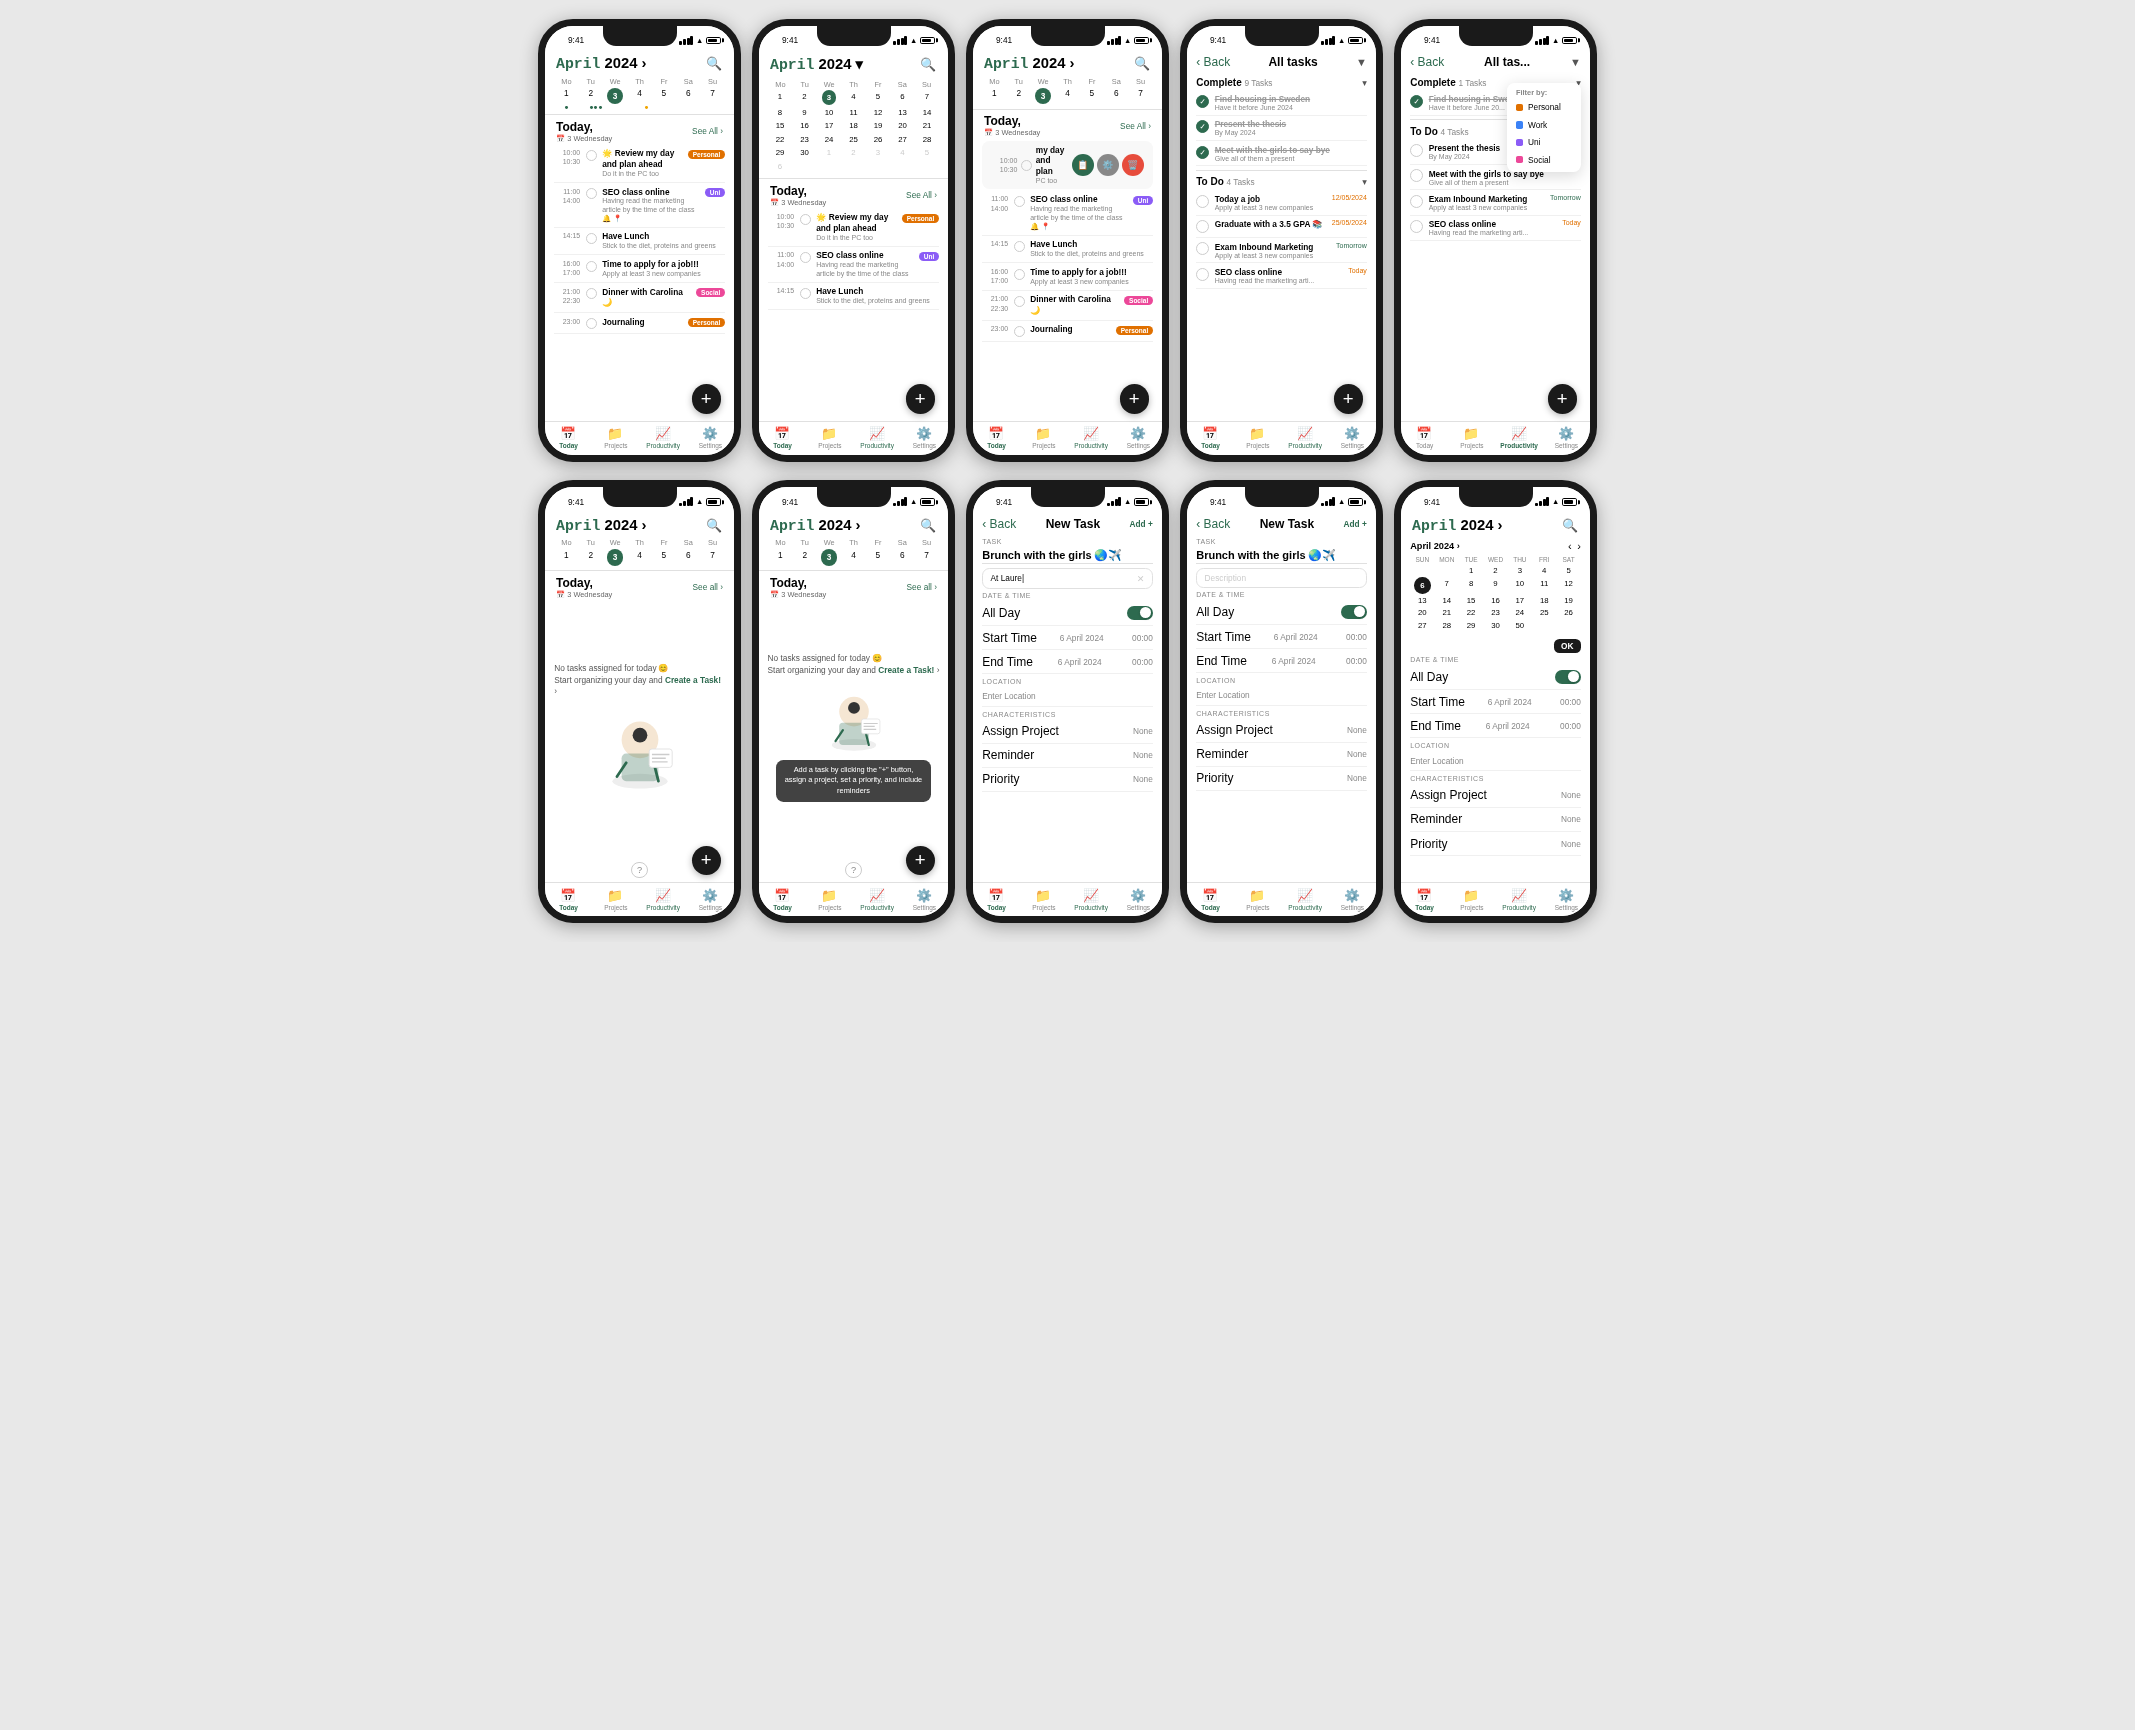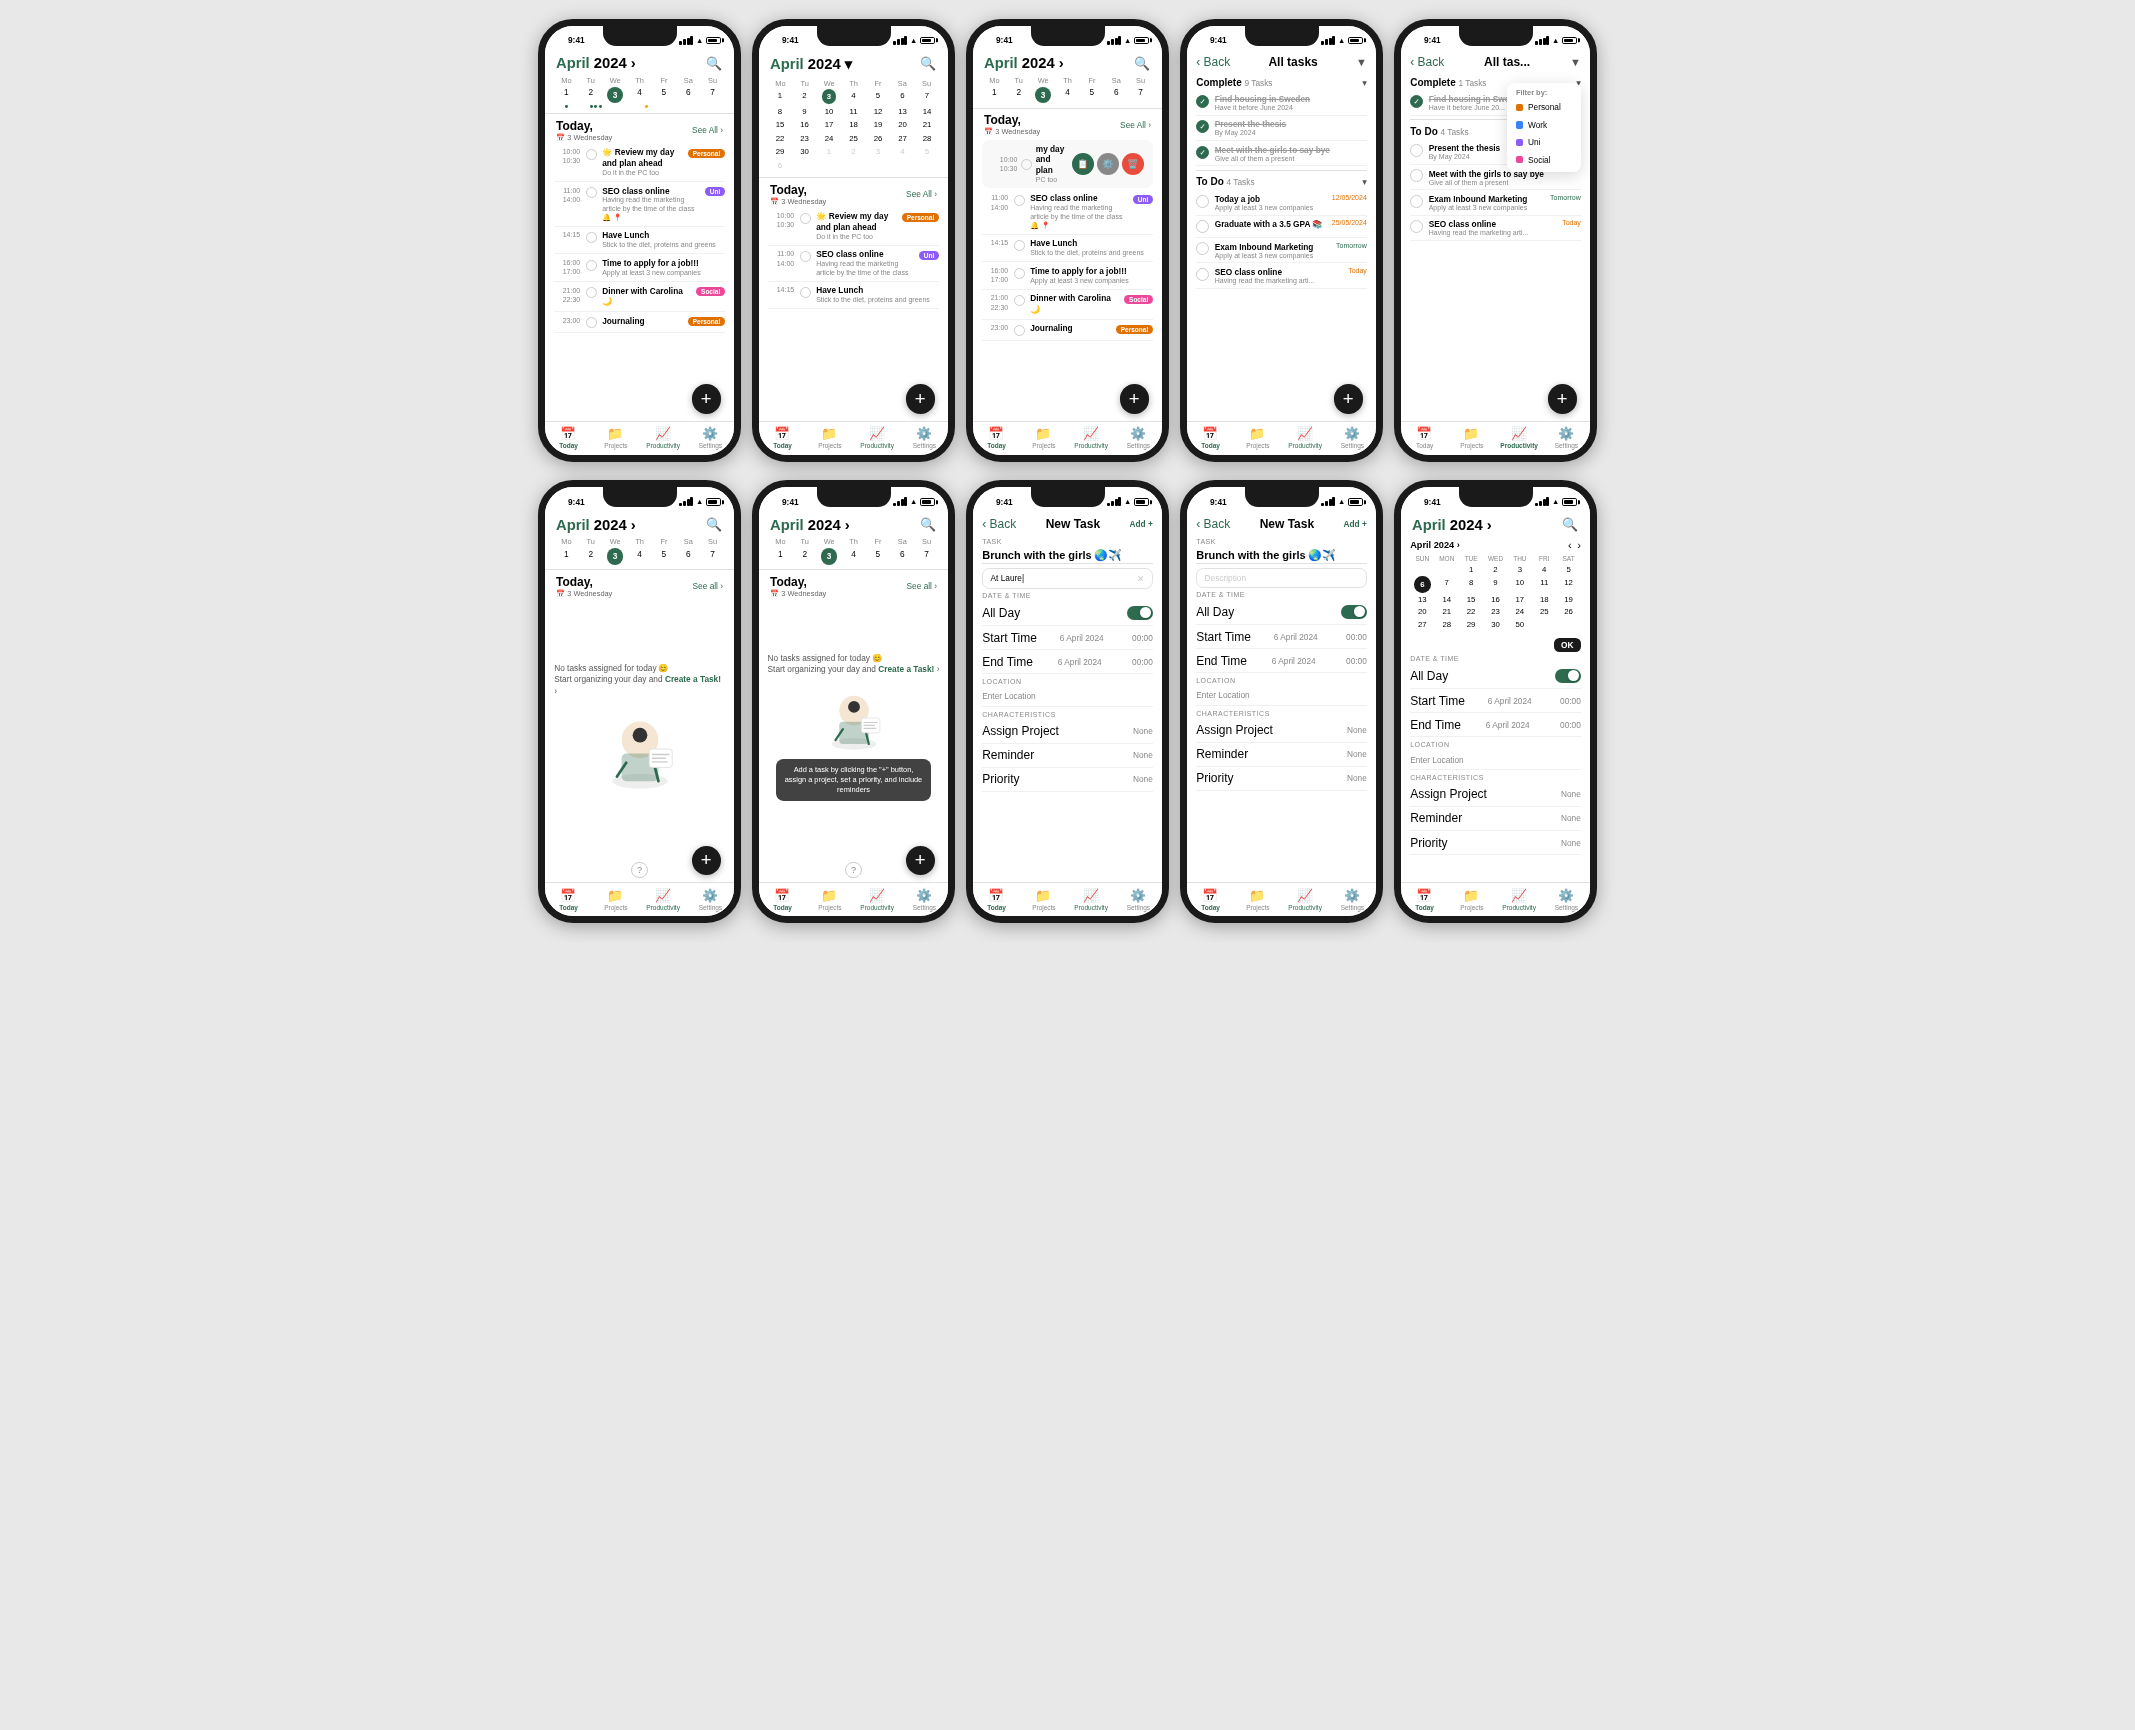--- a/index.html
+++ b/index.html
@@ -45,21 +45,21 @@
       justify-content: space-between;
       align-items: center;
       padding: 5.5px 13px 1.8px;
       font-size: 8.3px;
       font-weight: 600;
       height: 26px;
       background: #fff;
       position: relative;
       z-index: 5;
     }
-    .status-left { font-size: 8.3px; font-weight: 700; padding-left: 10px; }
+    .status-left { font-size: 8.3px; font-weight: 400; padding-left: 10px; }
     .status-right { display: flex; gap: 2.8px; align-items: center; font-size: 6.5px; }
     .signal-bars { display: flex; gap: 0.9px; align-items: flex-end; }
     .bar { width: 2.8px; background: #000; border-radius: 0.9px; }
     .bar1 { height: 3.7px; }
     .bar2 { height: 5.5px; }
     .bar3 { height: 7.4px; }
     .bar4 { height: 9.2px; }
     .wifi-icon { font-size: 7.4px; }
     .battery { width: 14.8px; height: 7.4px; border: 1.4px solid #000; border-radius: 1.8px; position: relative; display: flex; align-items: center; padding: 0.9px; }
     .battery::after { content:''; position:absolute; right:-3.7px; top:50%; transform:translateY(-50%); width:1.8px; height:3.7px; background:#000; border-radius:0 0.9px 0.9px 0; }
@@ -76,21 +76,21 @@
 
     
     .app-header {
       padding: 3.7px 11px 2.8px;
       display: flex;
       align-items: center;
       justify-content: space-between;
       background: #fff;
     }
     .month-title { font-size: 14.8px; font-weight: 700; }
-    .month-title span { color: #2d6a4f; }
+    .month-title span { color: #2d6a4f; font-family: Liberation Mono, monospace; }
     .header-icons { display: flex; gap: 7.4px; align-items: center; }
     .header-icon { font-size: 13px; color: #555; cursor: pointer; }
 
     
     .calendar-mini {
       padding: 1.8px 9.2px 2.8px;
       background: #fff;
     }
     .cal-weekdays {
       display: grid;

